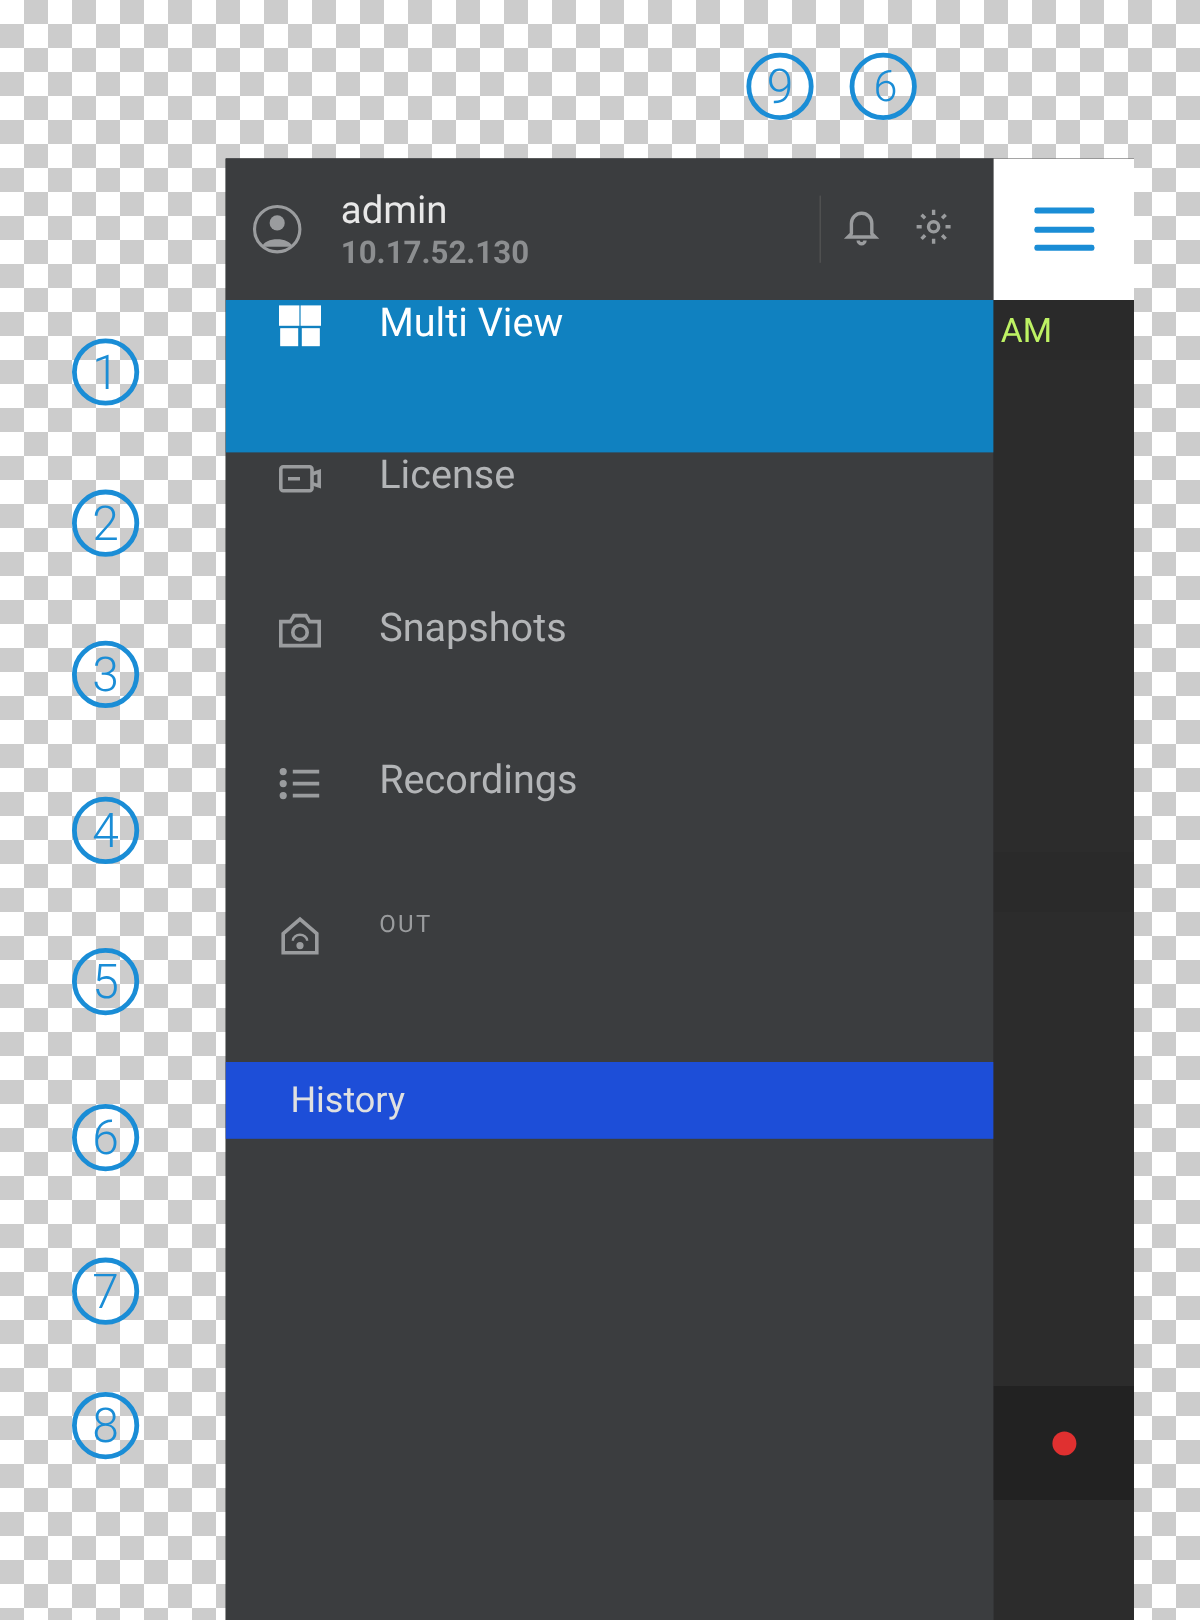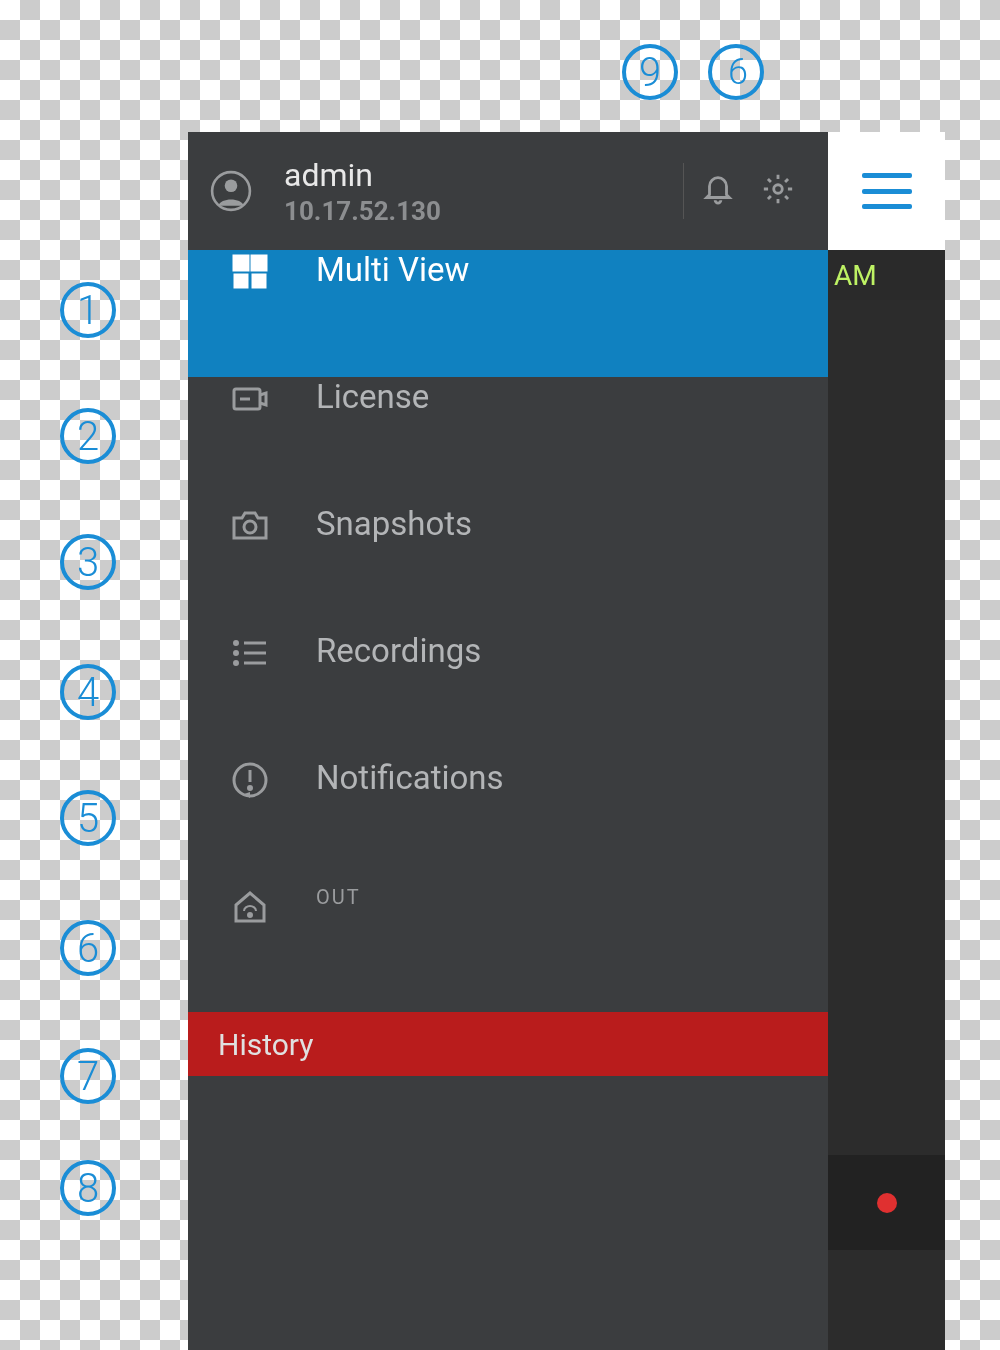--- a/index.html
+++ b/index.html
@@ -130,24 +130,24 @@
       color: #9a9c9e;
       font-size: 20px;
       letter-spacing: 2px;
     }
     
     
     .section-header {
       height: 64px;
       display: flex;
       align-items: center;
-      padding-left: 30px;
+      padding-left: 54px;
       color: #e0e0e0;
       font-size: 30px;
-      background: #b91c1c;
+      background: #1d4ed8;
     }
     
     
     .right-peek {
       position: absolute;
       left: 640px;
       top: 0;
       width: 117px;
       height: 100%;
     }
@@ -294,31 +294,20 @@
           <line x1="14" y1="10" x2="36" y2="10"></line>
           <circle cx="6" cy="20" r="1.5" fill="#9a9c9e"></circle>
           <line x1="14" y1="20" x2="36" y2="20"></line>
           <circle cx="6" cy="30" r="1.5" fill="#9a9c9e"></circle>
           <line x1="14" y1="30" x2="36" y2="30"></line>
         </svg>
       </span>
       <span class="menu-label">Recordings</span>
     </div>
 
-    <div class="menu-item">
-      <span class="menu-icon">
-        <svg viewBox="0 0 40 40" fill="none" stroke="#9a9c9e" stroke-width="3">
-          <circle cx="20" cy="20" r="16"></circle>
-          <line x1="20" y1="10" x2="20" y2="22"></line>
-          <circle cx="20" cy="28" r="1.5" fill="#9a9c9e"></circle>
-          <path d="M14 34 L20 38 L20 32" fill="#9a9c9e" stroke="none"></path>
-        </svg>
-      </span>
-      <span class="menu-label">Notifications</span>
-    </div>
 
     <div class="menu-item">
       <span class="menu-icon">
         <svg viewBox="0 0 40 40" fill="none" stroke="#9a9c9e" stroke-width="3">
           <path d="M6 18 L20 6 L34 18 L34 34 L6 34 Z"></path>
           <path d="M14 24 C14 21 17 19 20 19 C23 19 26 21 26 24" stroke-width="2"></path>
           <circle cx="20" cy="28" r="1.5" fill="#9a9c9e"></circle>
         </svg>
       </span>
       <span class="menu-trailing">OUT</span>

